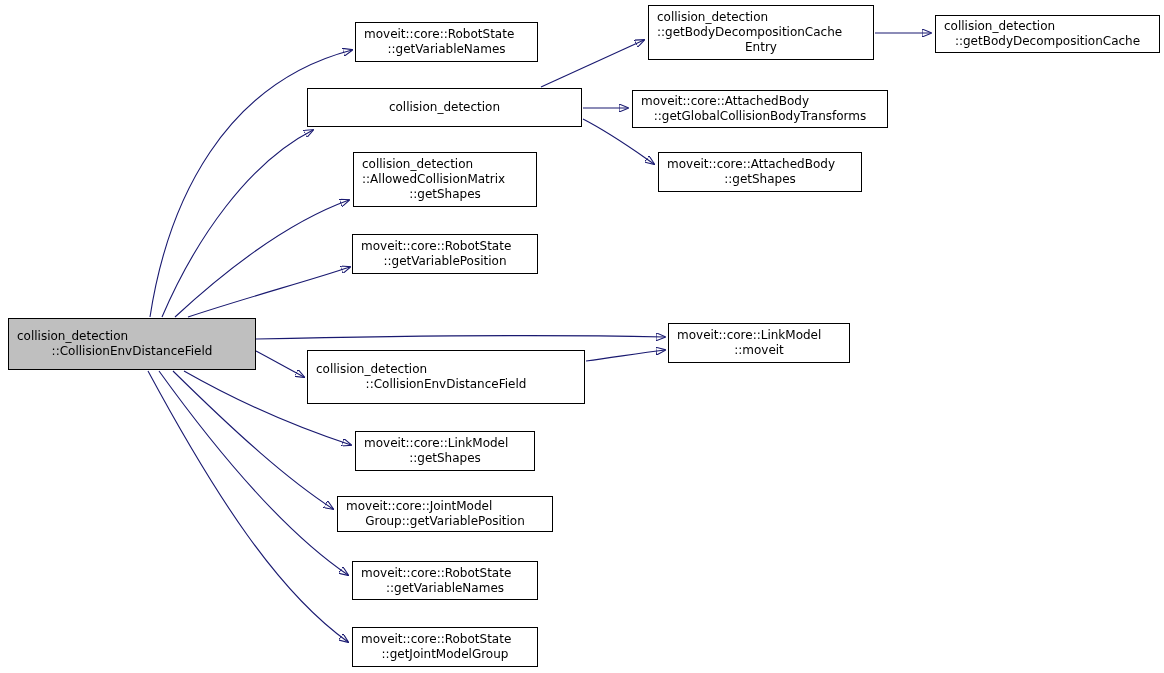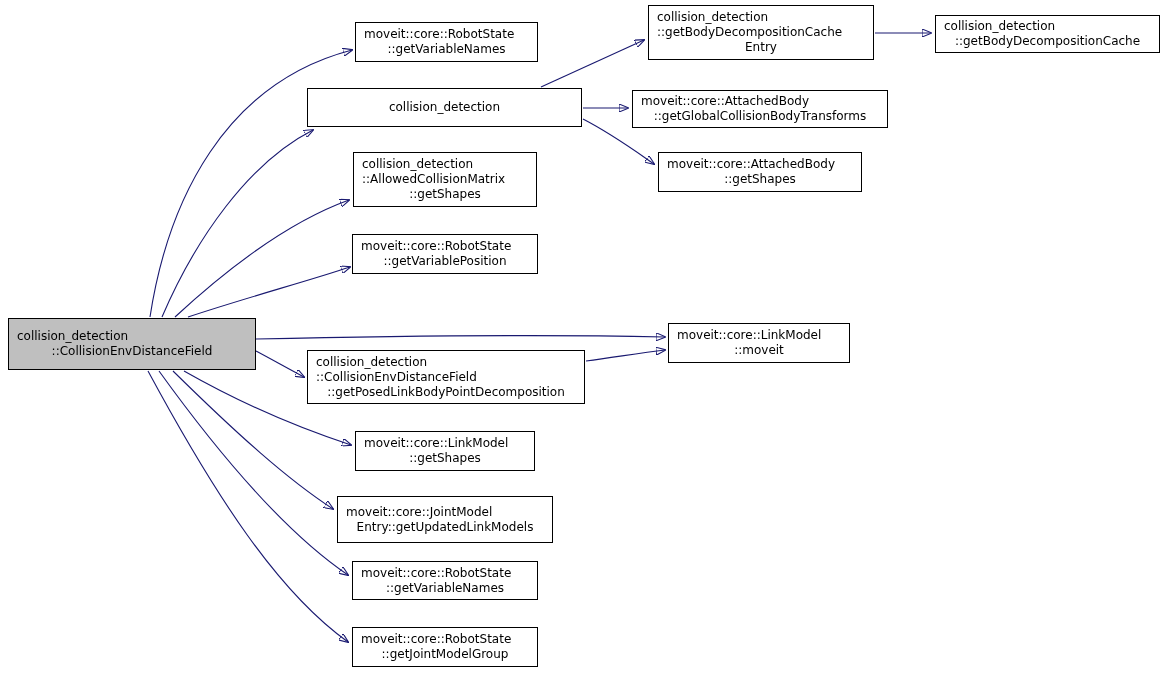--- a/index.html
+++ b/index.html
@@ -110,31 +110,30 @@
   </div>
 
   <div class="node" style="left:668px; top:323px; width:182px; height:40px;">
     <div class="ln">moveit::core::LinkModel</div>
     <div class="ln">::moveit</div>
   </div>
 
   <div class="node" style="left:307px; top:350px; width:278px; height:54px;">
     <div class="ln">collision_detection</div>
     <div class="ln">::CollisionEnvDistanceField</div>
-    <div class="ln">::getPosedLinkBodyPointDecomposition</div>
   </div>
 
   <div class="node" style="left:355px; top:431px; width:180px; height:40px;">
     <div class="ln">moveit::core::LinkModel</div>
     <div class="ln">::getShapes</div>
   </div>
 
-  <div class="node" style="left:337px; top:496px; width:216px; height:47px;">
+  <div class="node" style="left:337px; top:496px; width:216px; height:36px;">
     <div class="ln">moveit::core::JointModel</div>
-    <div class="ln">Entry::getUpdatedLinkModels</div>
+    <div class="ln">Group::getVariablePosition</div>
   </div>
 
   <div class="node" style="left:352px; top:561px; width:186px; height:39px;">
     <div class="ln">moveit::core::RobotState</div>
     <div class="ln">::getVariableNames</div>
   </div>
 
   <div class="node" style="left:352px; top:627px; width:186px; height:40px;">
     <div class="ln">moveit::core::RobotState</div>
     <div class="ln">::getJointModelGroup</div>

